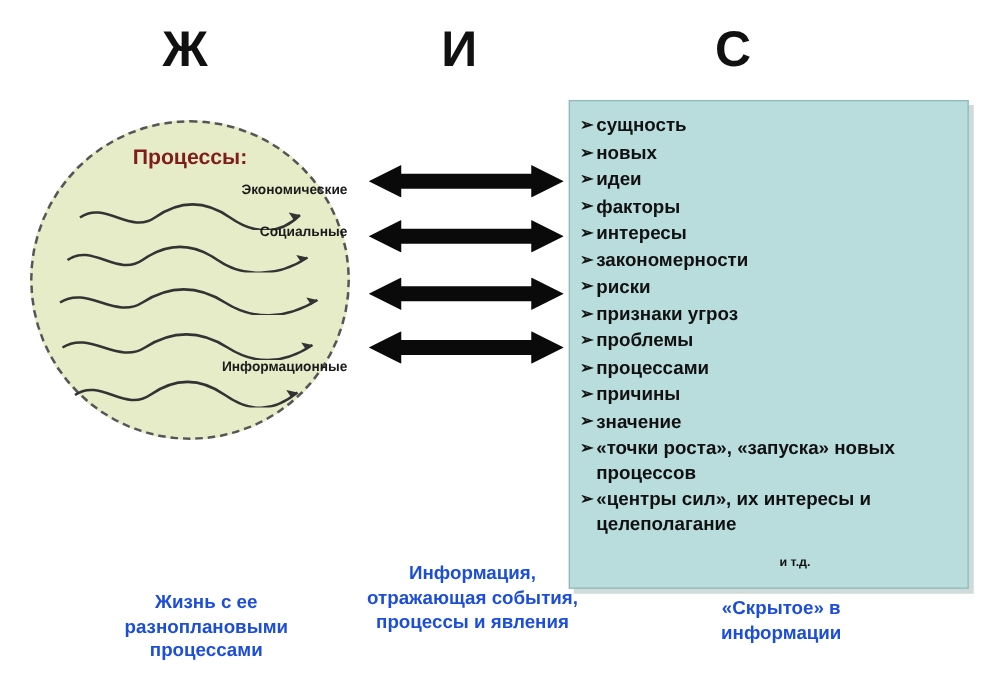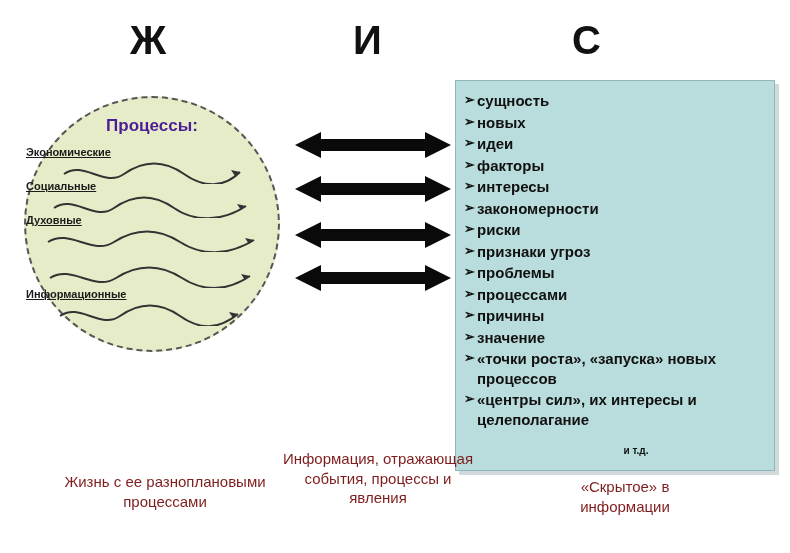--- a/index.html
+++ b/index.html
@@ -44,30 +44,29 @@
     box-sizing: border-box;
   }
   #circle-title {
     position: absolute;
     left: 0;
     top: 18px;
     width: 100%;
     text-align: center;
     font-size: 17px;
     font-weight: bold;
-    color: #4c1d95;
+    color: #7f1d1d;
   }
   .proc-label {
     position: absolute;
     width: 100%;
-    text-align: left;
+    text-align: right;
     font-size: 11px;
     font-weight: bold;
     color: #1b1b1b;
-    text-decoration: underline;
   }
   .wave-wrap {
     position: absolute;
     left: 0;
     width: 100%;
     height: 26px;
     pointer-events: none;
   }
 
   
@@ -123,22 +122,22 @@
     text-align: center;
     padding-left: 40px;
     margin-top: 16px;
   }
 
   
   .caption {
     position: absolute;
     text-align: center;
     font-size: 15px;
-    font-weight: normal;
-    color: #7f1d1d;
+    font-weight: bold;
+    color: #1d4ed8;
     line-height: 1.30;
   }
   #caption-left   { left: 60px;  top: 472px; width: 210px; }
   #caption-middle { left: 278px; top: 449px; width: 200px; }
   #caption-right  { left: 535px; top: 477px; width: 180px; }
 </style>
 </head>
 <body>
 
 <div id="stage">
@@ -159,21 +158,20 @@
     </div>
 
     <div class="proc-label" style="top:82px;">Социальные</div>
     <div class="wave-wrap" style="top:94px;">
       <svg width="256" height="26" viewBox="0 0 256 26">
         <path d="M28 16 C 48 2, 68 30, 88 16 S 128 2, 148 16 S 196 30, 220 14" fill="none" stroke="#333333" stroke-width="2"></path>
         <path d="M220 14 l -9 -2 l 4 6 z" fill="#333333"></path>
       </svg>
     </div>
 
-    <div class="proc-label" style="top:116px;">Духовные</div>
     <div class="wave-wrap" style="top:128px;">
       <svg width="256" height="26" viewBox="0 0 256 26">
         <path d="M22 16 C 44 2, 66 30, 88 16 S 132 2, 154 16 S 202 30, 228 14" fill="none" stroke="#333333" stroke-width="2"></path>
         <path d="M228 14 l -9 -2 l 4 6 z" fill="#333333"></path>
       </svg>
     </div>
 
     <div class="wave-wrap" style="top:164px;">
       <svg width="256" height="26" viewBox="0 0 256 26">
         <path d="M24 16 C 46 2, 68 30, 90 16 S 134 2, 156 16 S 200 30, 224 14" fill="none" stroke="#333333" stroke-width="2"></path>

